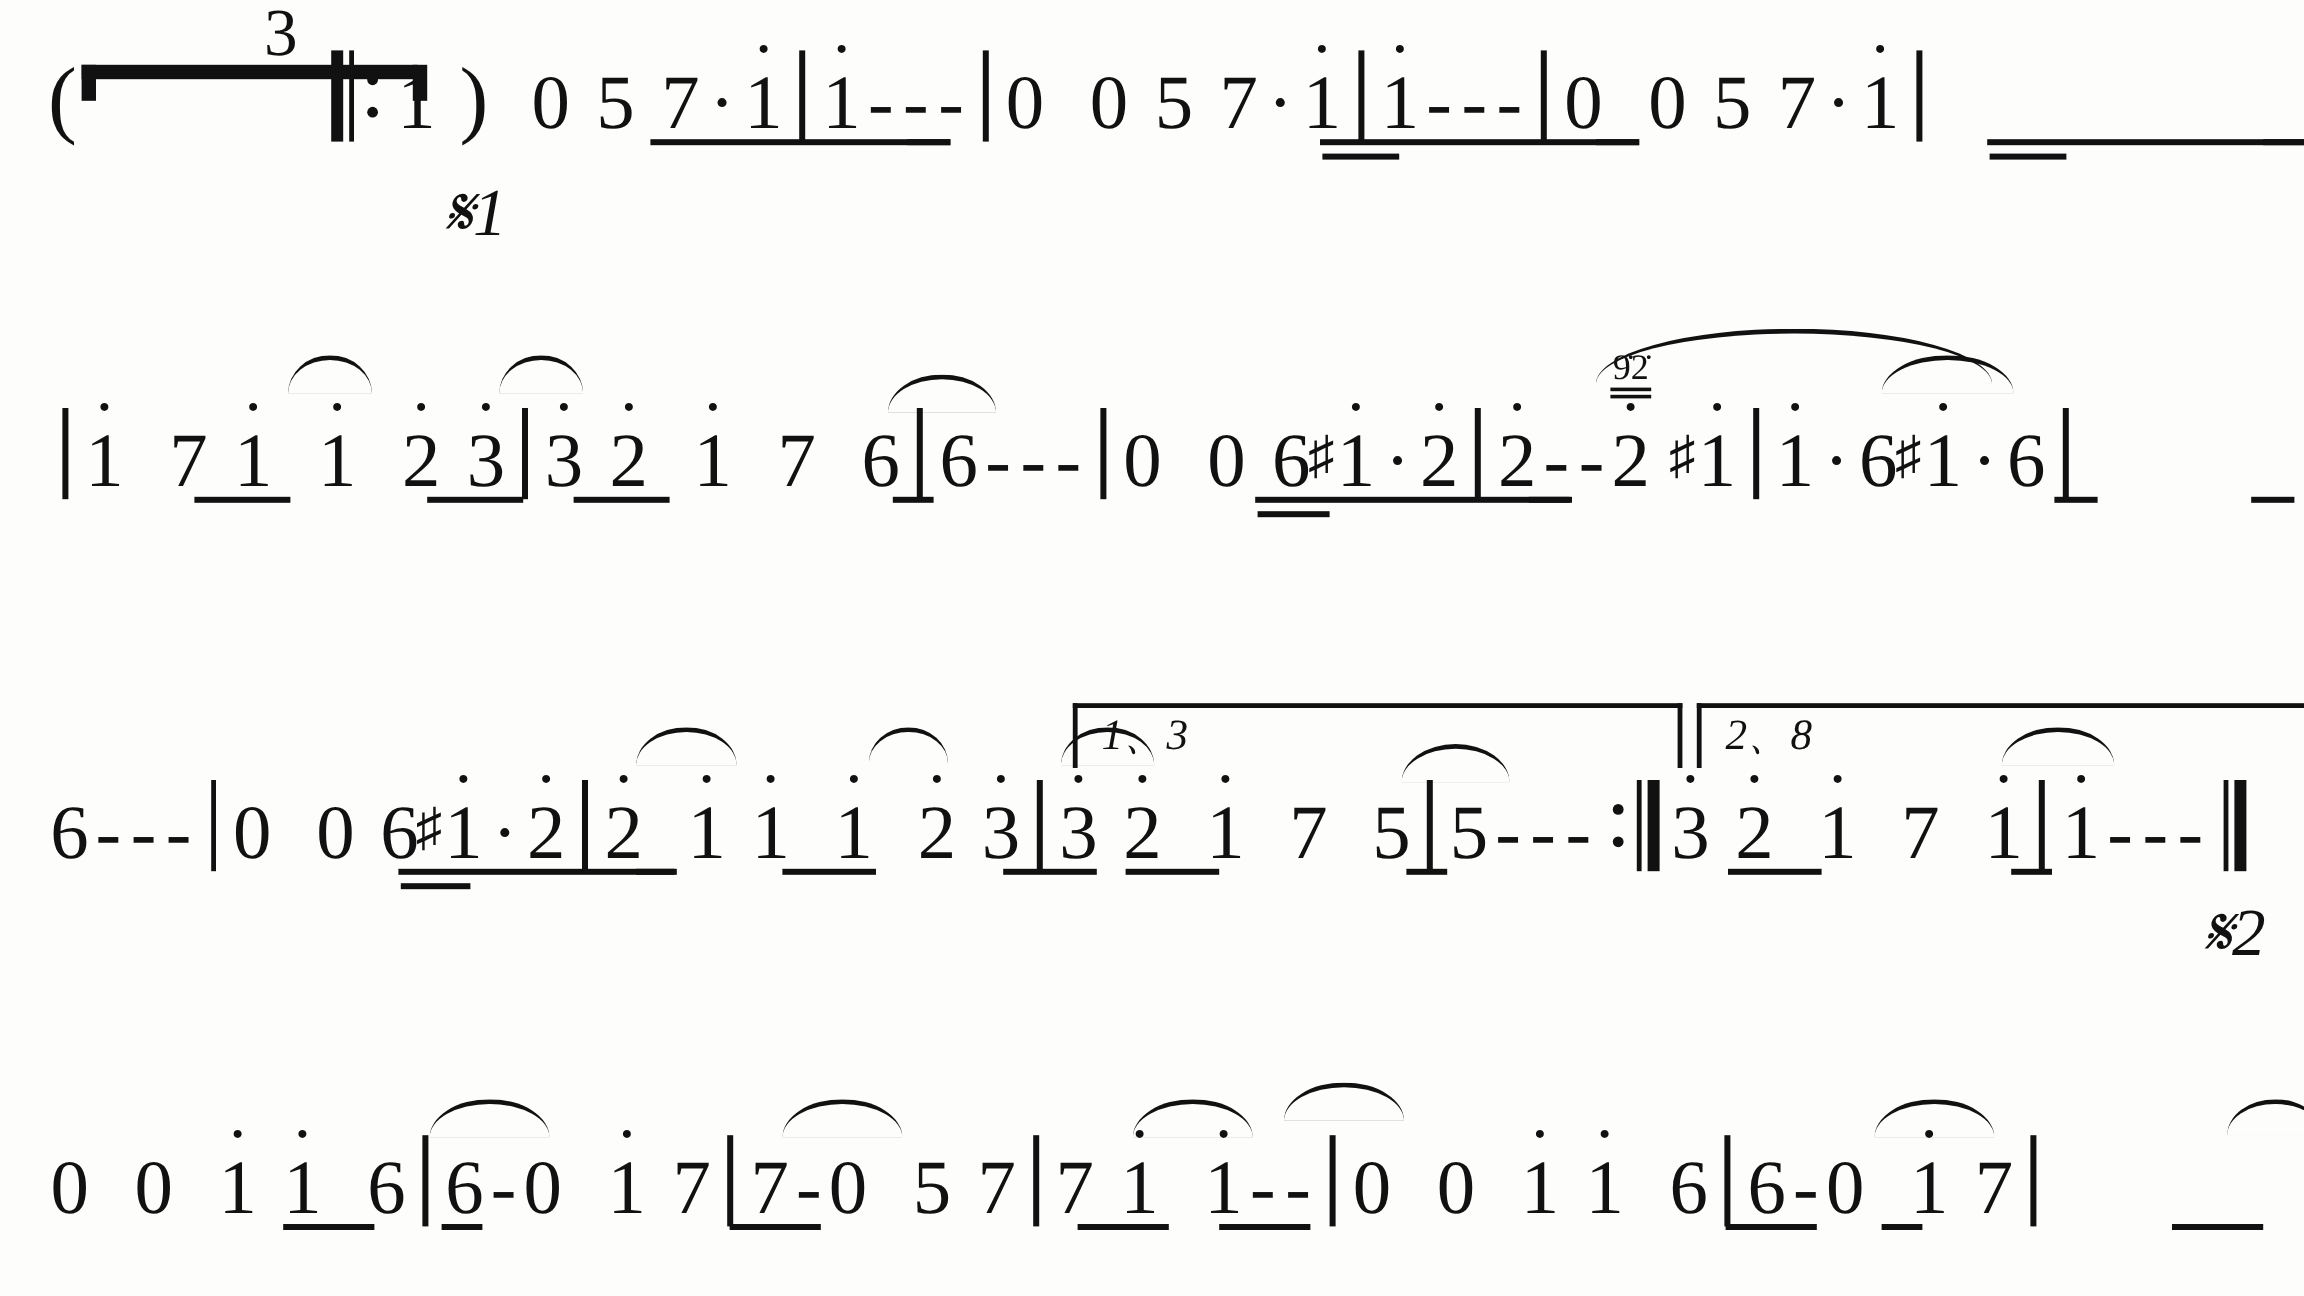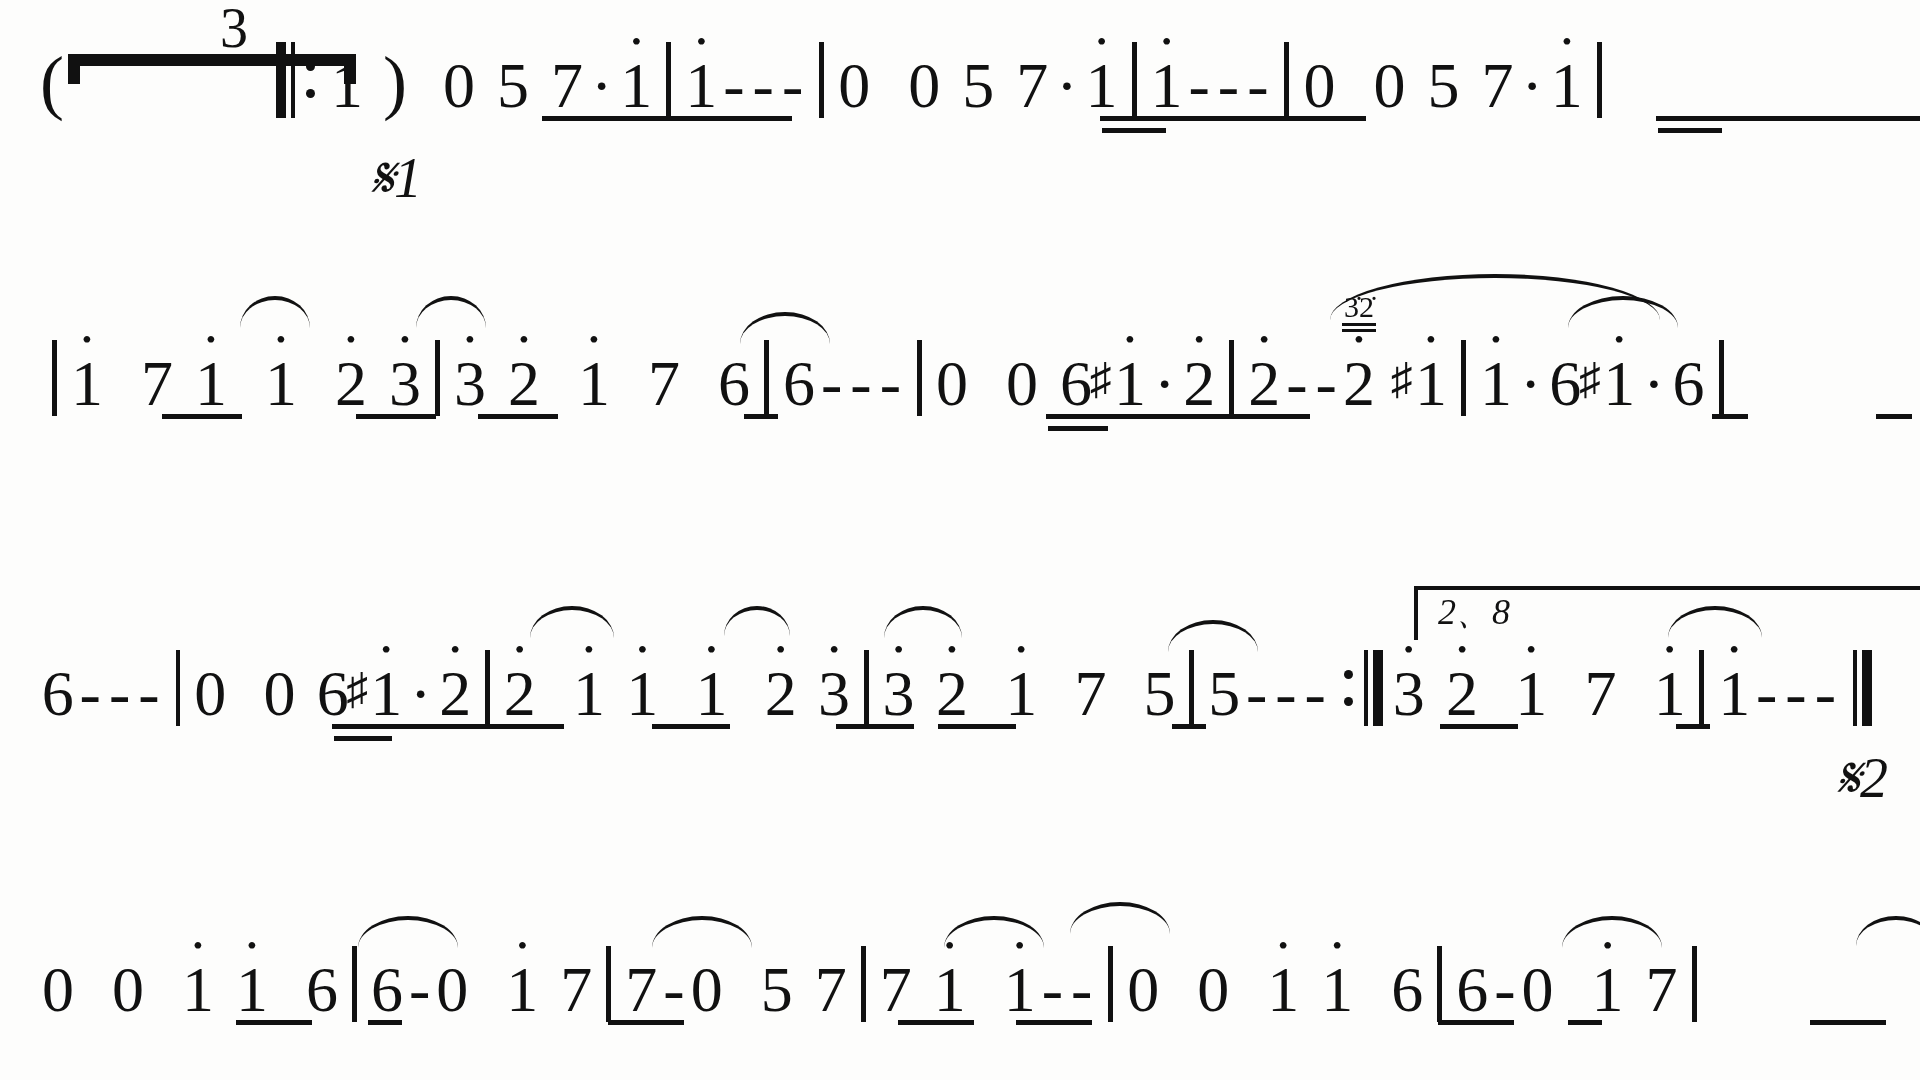--- a/index.html
+++ b/index.html
@@ -235,21 +235,21 @@
           <span class="glyph">2</span>
         </span>
     <span class="bar"></span>
     <span class="note dot-above" style="position:relative;">
           <span class="glyph">2</span>
         </span>
     <span class="dash">-</span>
         <span class="dash">-</span>
     <span class="note dot-above" style="position:relative;">
           <span class="glyph">2</span>
-          <span class="sup32">3̇2̇</span>
+          <span class="sup32">9̇2̇</span>
         </span>
         <span class="sp"></span>
         <span class="sp"></span>
     <span class="note dot-above sharp">
           <span class="glyph">1</span>
         </span>
     <span class="bar"></span>
     <span class="note dot-above">
           <span class="glyph">1</span>
         </span>
@@ -280,20 +280,23 @@
 
   <div class="tie" style="left:200px;top:-44px;width:70px;height:28px;"></div>
   <div class="tie" style="left:376px;top:-44px;width:70px;height:28px;"></div>
   <div class="tie" style="left:700px;top:-28px;width:90px;height:28px;"></div>
   <div class="tie" style="left:1290px;top:-66px;width:330px;height:42px;"></div>
   <div class="tie" style="left:1528px;top:-44px;width:110px;height:28px;"></div>
 </div>
 
 <div class="line" style="top:650px;">
   <div class="hl" style="left:-10px;top:-28px;width:530px;height:110px;"></div>
+  <div class="volta" style="left:854px;top:-64px;width:500px;height:50px;">
+        <span>1、3</span>
+      </div>
   <div class="volta" style="left:1374px;top:-64px;width:508px;height:50px;border-right:none;">
         <span>2、8</span>
       </div>
   <div class="row">
     <span class="note">
           <span class="glyph">6</span>
         </span>
     <span class="dash">-</span>
         <span class="dash">-</span>
         <span class="dash">-</span>

